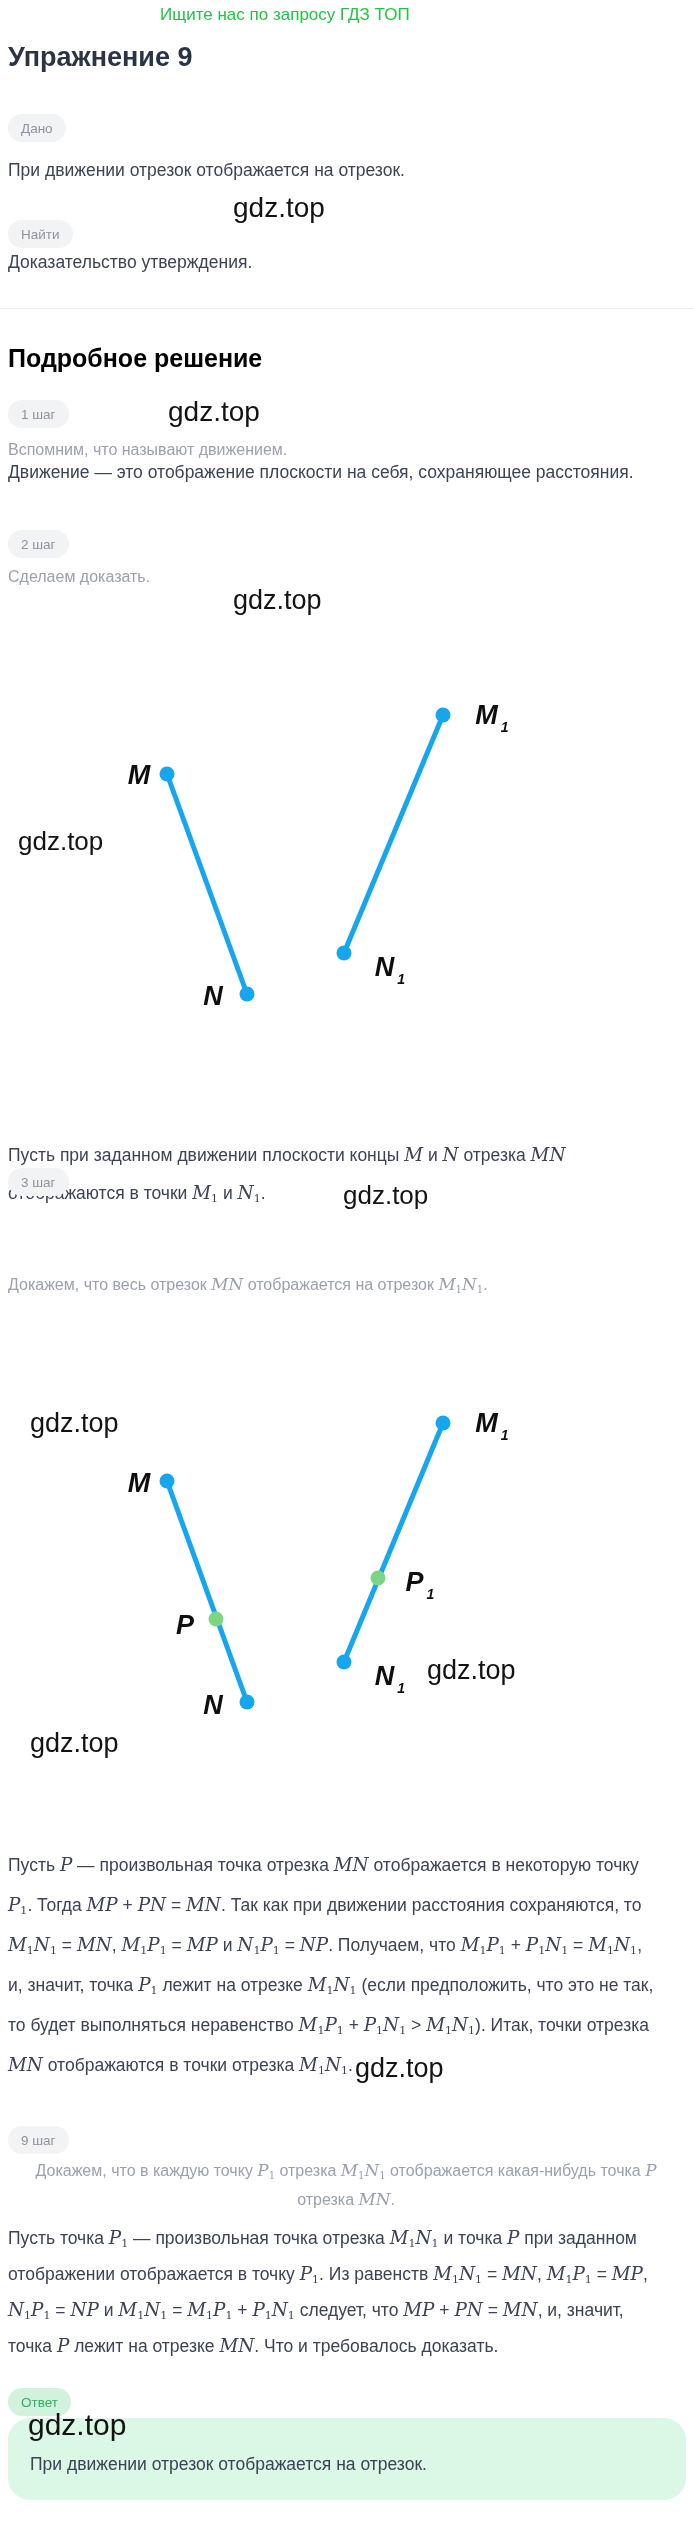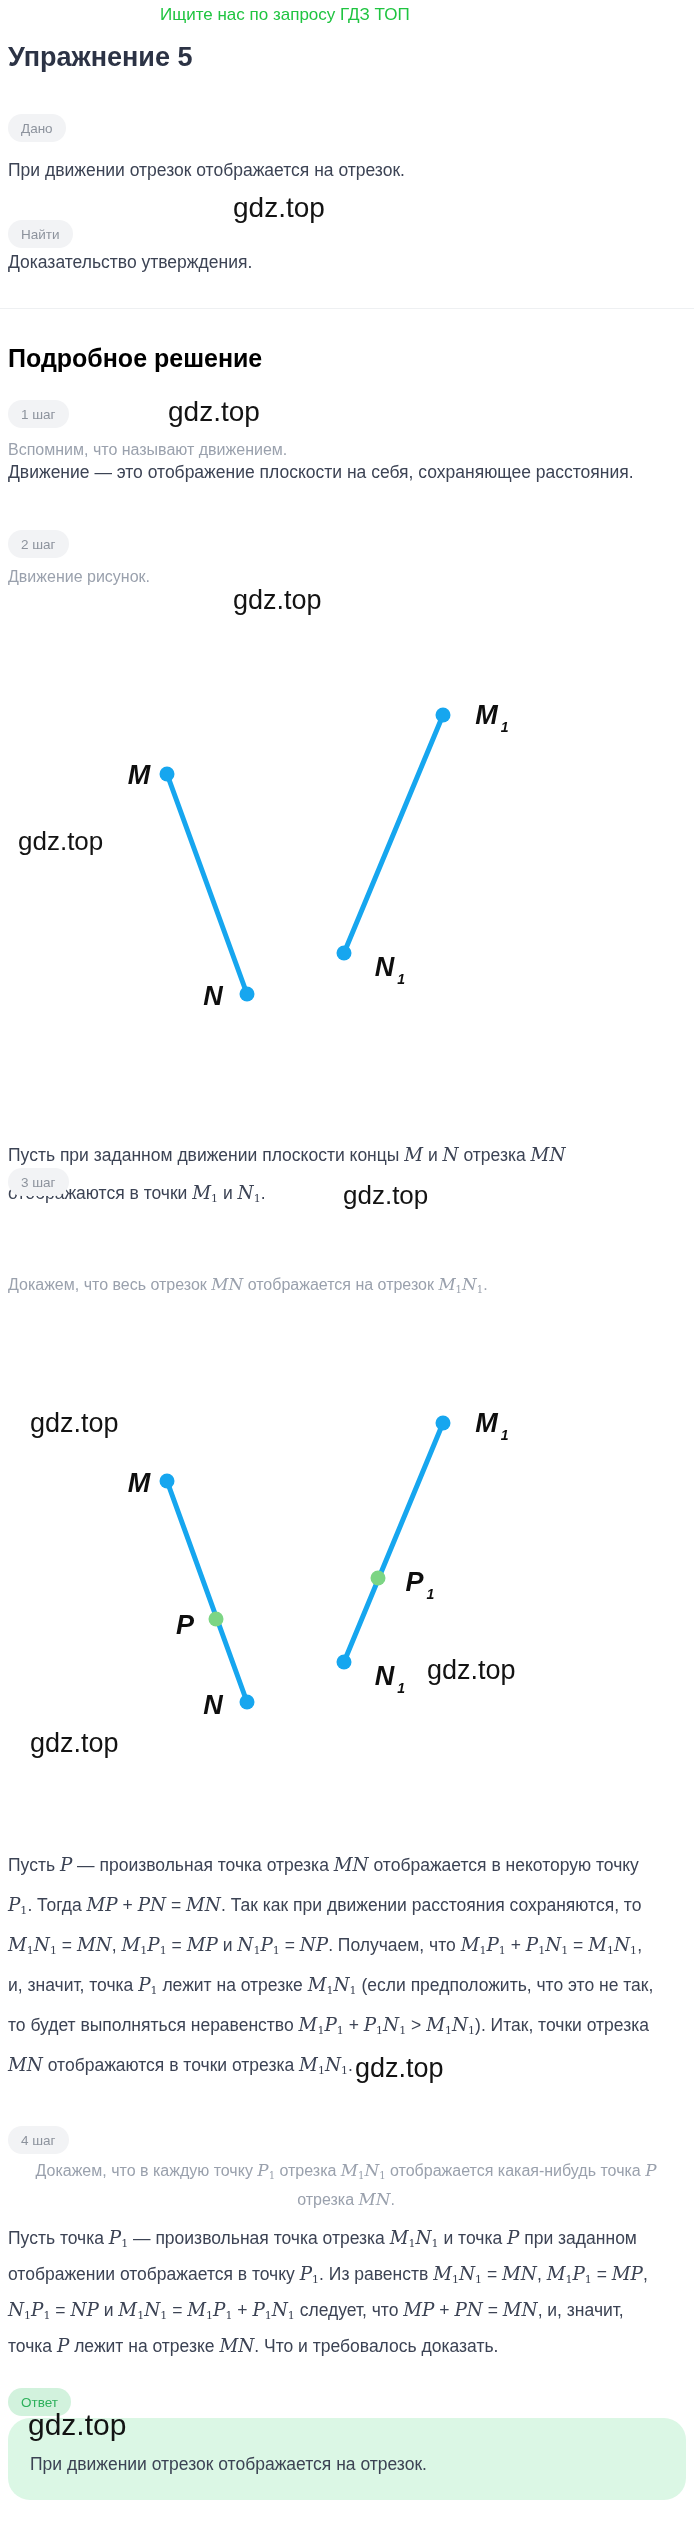--- a/index.html
+++ b/index.html
@@ -29,41 +29,41 @@
   .footer{position:absolute;left:0;top:2506px;width:694px;margin:0;text-align:center;
           font-size:17.5px;font-weight:500;color:#71279c;}
 </style>
 </head>
 <body>
 
 <div class="page">
 
   <a class="promo">Ищите нас по запросу ГДЗ ТОП</a>
 
-  <h1 class="h1">Упражнение 5</h1>
+  <h1 class="h1">Упражнение 9</h1>
 
   <span class="badge" style="top:114px;">Дано</span>
   <p class="body" style="top:158px;">При движении отрезок отображается на отрезок.</p>
 
   <span class="wm" style="left:233px;top:192px;font-size:28px;">gdz.top</span>
 
   <span class="badge" style="top:220px;">Найти</span>
   <p class="body" style="top:250px;">Доказательство утверждения.</p>
 
   <div class="divider"></div>
 
   <h2 class="h2">Подробное решение</h2>
 
   <span class="badge" style="top:400px;">1 шаг</span>
   <span class="wm" style="left:168px;top:396px;font-size:28px;">gdz.top</span>
   <p class="note" style="top:438px;">Вспомним, что называют движением.</p>
   <p class="body" style="top:460px;">Движение — это отображение плоскости на себя, сохраняющее расстояния.</p>
 
   <span class="badge" style="top:530px;">2 шаг</span>
-  <p class="note" style="top:565px;">Движение рисунок.</p>
+  <p class="note" style="top:565px;">Сделаем доказать.</p>
 
   <span class="wm" style="left:233px;top:585px;font-size:27px;">gdz.top</span>
 
   <div class="diagram" style="left: 0px; top: 640px; width: 694px; height: 420px;">
       <svg width="694" height="420">
         <line x1="167" y1="134" x2="247" y2="354" stroke="#16a6ef" stroke-width="5" stroke-linecap="round"></line>
         <line x1="443" y1="75" x2="344" y2="313" stroke="#16a6ef" stroke-width="5" stroke-linecap="round"></line>
         <circle cx="167" cy="134" r="7.5" fill="#16a6ef"></circle>
         <circle cx="247" cy="354" r="7.5" fill="#16a6ef"></circle>
         <circle cx="443" cy="75" r="7.5" fill="#16a6ef"></circle>
@@ -100,21 +100,21 @@
       <div class="pt-label" style="left: 185px; top: 230px;">P</div>
       <div class="pt-label" style="left: 420px; top: 187px;">P<sub>1</sub></div>
     </div>
   <span class="wm" style="left:30px;top:1408px;font-size:27px;">gdz.top</span>
   <span class="wm" style="left:427px;top:1655px;font-size:27px;">gdz.top</span>
   <span class="wm" style="left:30px;top:1728px;font-size:27px;">gdz.top</span>
 
   <p class="body multi" style="top:1845px;max-width:650px;line-height:39px;">Пусть <span class="mth">P</span> — произвольная точка отрезка <span class="mth">MN</span> отображается в некоторую точку <span class="mth">P<sub>1</sub></span>. Тогда <span class="mth">MP</span> + <span class="mth">PN</span> = <span class="mth">MN</span>. Так как при движении расстояния сохраняются, то <span class="mth">M<sub>1</sub></span><span class="mth">N<sub>1</sub></span> = <span class="mth">MN</span>, <span class="mth">M<sub>1</sub></span><span class="mth">P<sub>1</sub></span> = <span class="mth">MP</span> и <span class="mth">N<sub>1</sub></span><span class="mth">P<sub>1</sub></span> = <span class="mth">NP</span>. Получаем, что <span class="mth">M<sub>1</sub></span><span class="mth">P<sub>1</sub></span> + <span class="mth">P<sub>1</sub></span><span class="mth">N<sub>1</sub></span> = <span class="mth">M<sub>1</sub></span><span class="mth">N<sub>1</sub></span>, и, значит, точка <span class="mth">P<sub>1</sub></span> лежит на отрезке <span class="mth">M<sub>1</sub></span><span class="mth">N<sub>1</sub></span> (если предположить, что это не так, то будет выполняться неравенство <span class="mth">M<sub>1</sub></span><span class="mth">P<sub>1</sub></span> + <span class="mth">P<sub>1</sub></span><span class="mth">N<sub>1</sub></span> &gt; <span class="mth">M<sub>1</sub></span><span class="mth">N<sub>1</sub></span>). Итак, точки отрезка <span class="mth">MN</span> отображаются в точки отрезка <span class="mth">M<sub>1</sub></span><span class="mth">N<sub>1</sub></span>.</p>
   <span class="wm" style="left:355px;top:2053px;font-size:27px;">gdz.top</span>
 
-  <span class="badge" style="top:2126px;">4 шаг</span>
+  <span class="badge" style="top:2126px;">9 шаг</span>
   <p class="note multi" style="top:2156px;max-width:676px;">Докажем, что в каждую точку <span class="mth">P<sub>1</sub></span> отрезка <span class="mth">M<sub>1</sub></span><span class="mth">N<sub>1</sub></span> отображается какая-нибудь точка <span class="mth">P</span> отрезка <span class="mth">MN</span>.</p>
 
   <p class="body multi" style="top:2220px;max-width:655px;line-height:36px;">Пусть точка <span class="mth">P<sub>1</sub></span> — произвольная точка отрезка <span class="mth">M<sub>1</sub></span><span class="mth">N<sub>1</sub></span> и точка <span class="mth">P</span> при заданном отображении отображается в точку <span class="mth">P<sub>1</sub></span>. Из равенств <span class="mth">M<sub>1</sub></span><span class="mth">N<sub>1</sub></span> = <span class="mth">MN</span>, <span class="mth">M<sub>1</sub></span><span class="mth">P<sub>1</sub></span> = <span class="mth">MP</span>, <span class="mth">N<sub>1</sub></span><span class="mth">P<sub>1</sub></span> = <span class="mth">NP</span> и <span class="mth">M<sub>1</sub></span><span class="mth">N<sub>1</sub></span> = <span class="mth">M<sub>1</sub></span><span class="mth">P<sub>1</sub></span> + <span class="mth">P<sub>1</sub></span><span class="mth">N<sub>1</sub></span> следует, что <span class="mth">MP</span> + <span class="mth">PN</span> = <span class="mth">MN</span>, и, значит, точка <span class="mth">P</span> лежит на отрезке <span class="mth">MN</span>. Что и требовалось доказать.</p>
 
   <span class="badge green" style="top:2388px;">Ответ</span>
   <div class="answer-box"></div>
   <span class="wm" style="left:28px;top:2408px;font-size:30px;font-weight:500;">gdz.top</span>
   <p class="answer-text">При движении отрезок отображается на отрезок.</p>
 
 

